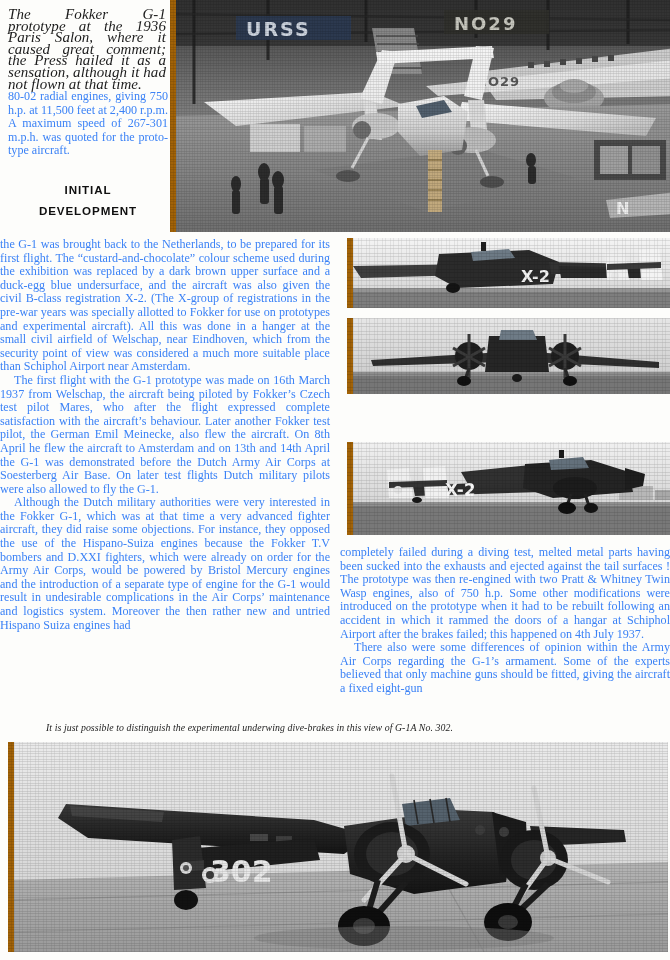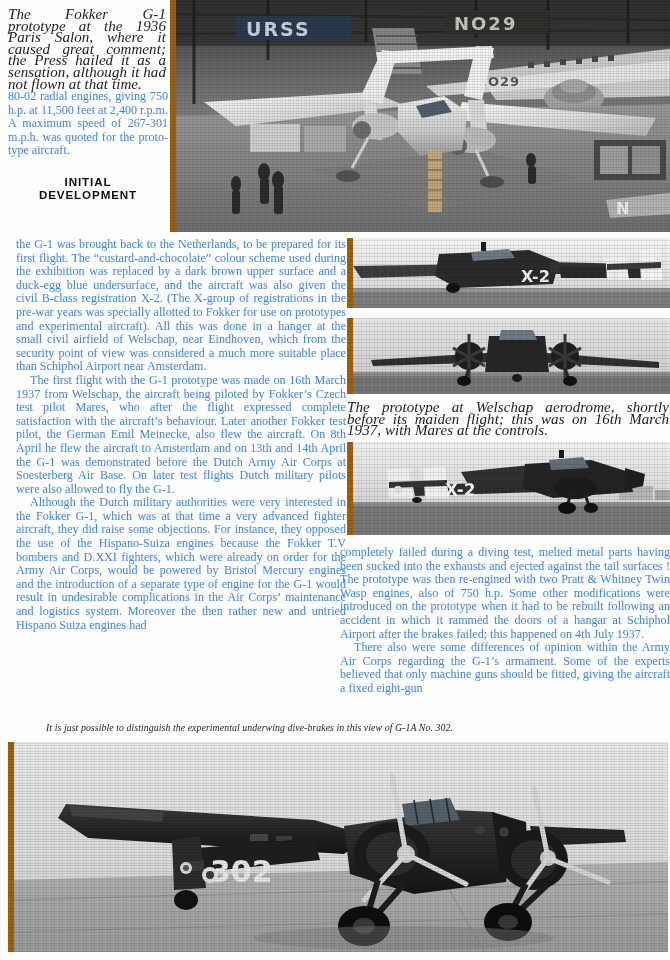--- a/index.html
+++ b/index.html
@@ -37,30 +37,31 @@
     hyphens: manual;
   }
   .sec-head {
     font-family: "Liberation Sans", "DejaVu Sans", sans-serif;
     font-weight: bold;
     font-size: 11.6px;
     line-height: 13px;
     text-align: center;
     letter-spacing: 0.9px;
     color: #0f0f0f;
+    margin-top: 8px;
   }
 
   
   .slot { position: absolute; }
 
   #cap-salon    { left: 8px;   top: 9px;   width: 158px; }
   #col-a-spec   { left: 8px;   top: 90px;  width: 160px; }
   #sec-initial  { left: 8px;   top: 175px; width: 160px; }
   #col-a-narrow { left: 8px;   top: 206px; width: 160px; }
-  #col-a-wide   { left: 16px;   top: 238px; width: 330px; }
+  #col-a-wide   { left: 0;   top: 238px; width: 330px; }
 
   #cap-welschap { left: 347px; top: 402px; width: 322px; }
   #col-b-wide   { left: 340px; top: 546px; width: 330px; }
 
   #cap-divebrk  { left: 6px;   top: 722px; width: 655px; }
 
   
   .photo {
     position: absolute;
     overflow: hidden;
@@ -452,21 +453,20 @@
     <div class="sec-head">DEVELOPMENT</div>
   </div>
 
 
   <div class="slot" id="col-a-wide">
     <div class="body-text">the G-1 was brought back to the Netherlands, to be prepared for its first flight. The “custard-and-chocolate” colour scheme used during the exhibition was replaced by a dark brown upper surface and a duck-egg blue undersurface, and the aircraft was also given the civil B-class registration X-2. (The X-group of registrations in the pre-war years was specially allotted to Fokker for use on prototypes and experimental aircraft). All this was done in a hanger at the small civil airfield of Welschap, near Eindhoven, which from the security point of view was considered a much more suitable place than Schiphol Airport near Amsterdam.</div>
     <div class="body-text" style="text-indent:14px">The first flight with the G-1 prototype was made on 16th March 1937 from Welschap, the aircraft being piloted by Fokker’s Czech test pilot Mares, who after the flight expressed complete satisfaction with the aircraft’s behaviour. Later another Fokker test pilot, the German Emil Meinecke, also flew the aircraft. On 8th April he flew the aircraft to Amsterdam and on 13th and 14th April the G-1 was demonstrated before the Dutch Army Air Corps at Soesterberg Air Base. On later test flights Dutch military pilots were also allowed to fly the G-1.</div>
     <div class="body-text" style="text-indent:14px">Although the Dutch military authorities were very interested in the Fokker G-1, which was at that time a very advanced fighter aircraft, they did raise some objections. For instance, they opposed the use of the Hispano-Suiza engines because the Fokker T.V bombers and D.XXI fighters, which were already on order for the Army Air Corps, would be powered by Bristol Mercury engines and the introduction of a separate type of engine for the G-1 would result in undesirable complications in the Air Corps’ maintenance and logistics system. Moreover the then rather new and untried Hispano Suiza engines had</div>
   </div>
 
-  <div class="slot caption" id="cap-welschap">The prototype at Welschap aerodrome, shortly before its maiden flight; this was on 16th March 1937, with Mares at the controls.</div>
 
   <div class="slot" id="col-b-wide">
     <div class="body-text">completely failed during a diving test, melted metal parts having been sucked into the exhausts and ejected against the tail surfaces ! The prototype was then re-engined with two Pratt &amp; Whitney Twin Wasp engines, also of 750 h.p. Some other modifications were introduced on the prototype when it had to be rebuilt following an accident in which it rammed the doors of a hangar at Schiphol Airport after the brakes failed; this happened on 4th July 1937.</div>
     <div class="body-text" style="text-indent:14px">There also were some differences of opinion within the Army Air Corps regarding the G-1’s armament. Some of the experts believed that only machine guns should be fitted, giving the aircraft a fixed eight-gun</div>
   </div>
 
   <div class="slot caption" id="cap-divebrk" style="font-size:9.8px; text-align:left;margin-left:40px;">It is just possible to distinguish the experimental underwing dive-brakes in this view of G-1A No. 302.</div>
 
 </div>
 

